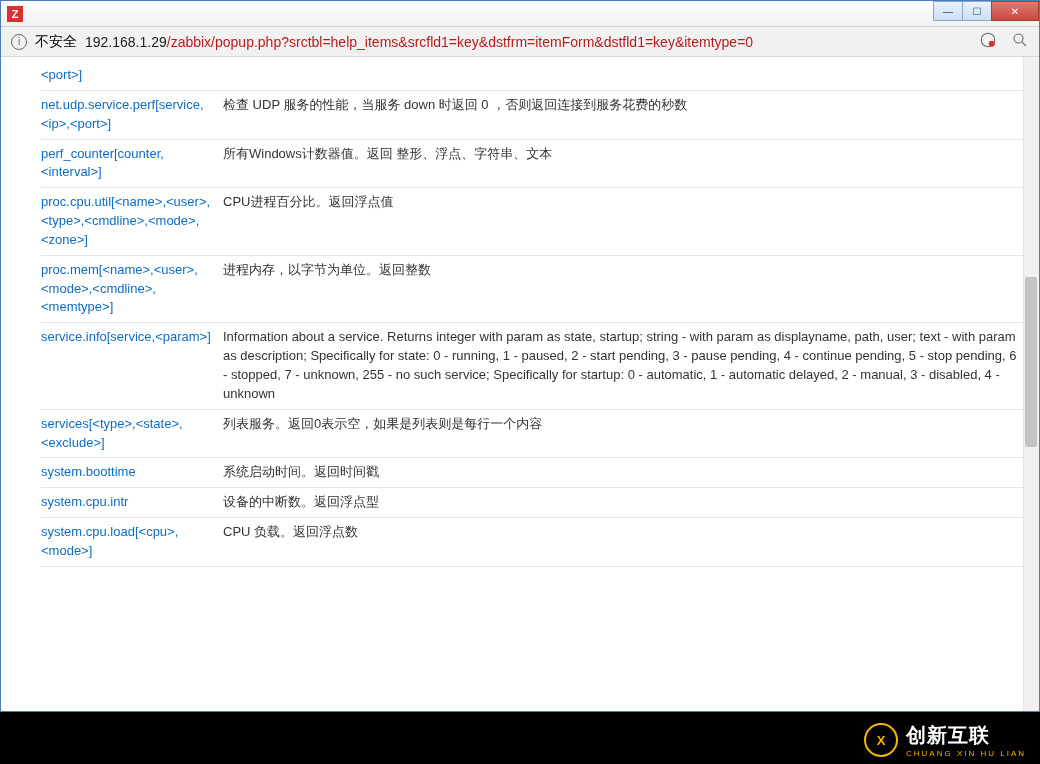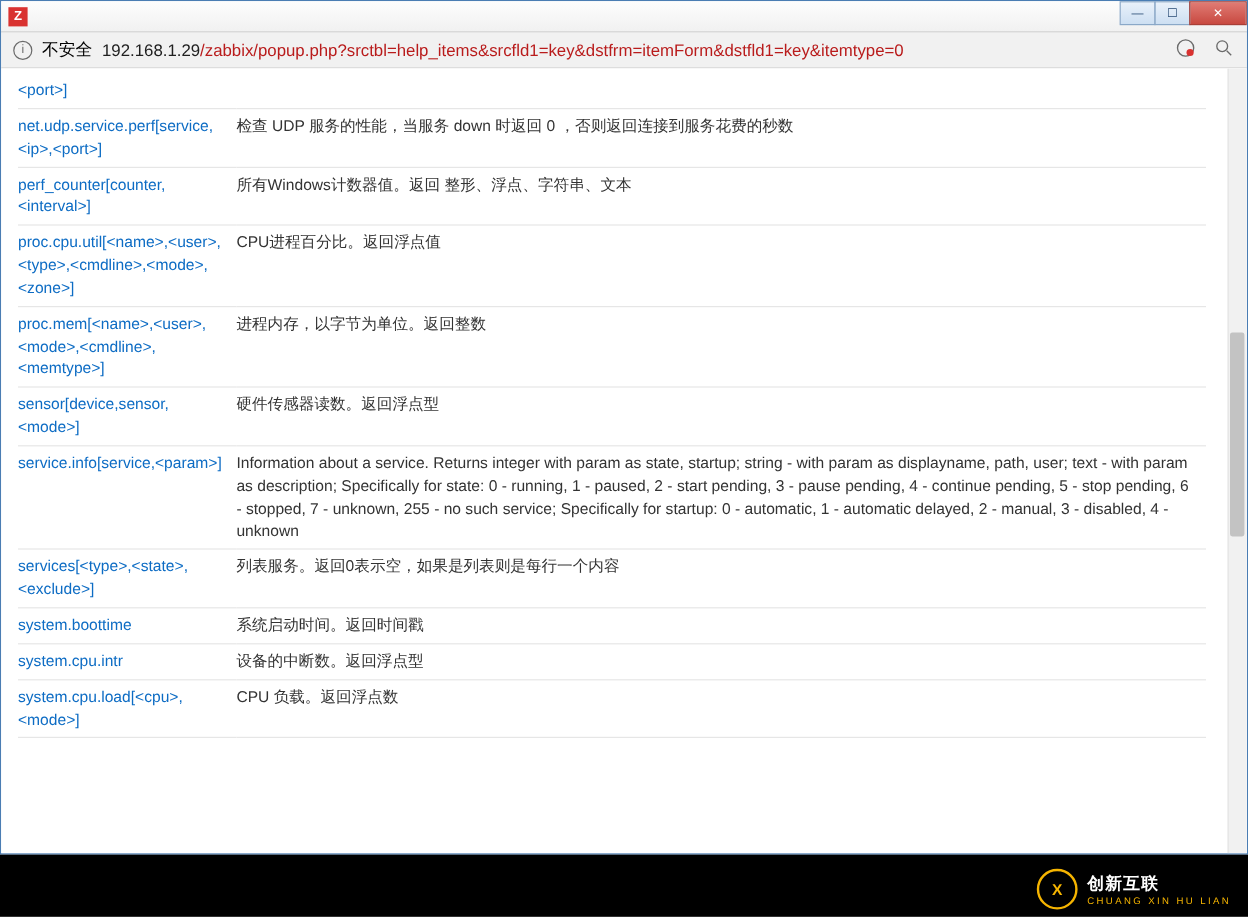--- a/index.html
+++ b/index.html
@@ -75,20 +75,21 @@
     display:flex;align-items:center;justify-content:center;font-size:10px;color:#6a6a6a;
   }
   .insecure { color:#000000; }
   .url-host { color:#202020;margin-top:20px; }
   .url-path { color:#b91c1c; }
   .addr-right { margin-left:auto; display:flex; gap:14px; align-items:center; }
   .content {
     flex:1; overflow:hidden; position:relative;
     background:#fff;
     padding: 4px 18px 4px 14px;
+    margin-left: 26px;
   }
   .scroll-gutter {
     position:absolute; top:0; right:0; width:16px; height:100%;
     background:#f1f1f1; border-left:1px solid #e4e4e4;
   }
   .scroll-thumb {
     position:absolute; right:2px; width:12px; top:220px; height:170px;
     background:#c3c3c3; border-radius:2px;
   }
   table.items {
@@ -110,21 +111,21 @@
   tr.highlight { outline:1px solid #d93434; outline-offset:-1px; }
   .watermark {
     position:absolute; right:14px; bottom:6px;
     display:flex; align-items:center; gap:8px; color:#fff;
     font-family: "Microsoft YaHei", sans-serif;
   }
   .watermark-logo {
     width:34px;height:34px;border:2px solid #f5b400;border-radius:50%;
     display:flex;align-items:center;justify-content:center;color:#f5b400;font-weight:bold;
   }
-  .watermark-main { font-size:14px; font-weight:600; letter-spacing:1px; }
+  .watermark-main { font-size:20px; font-weight:600; letter-spacing:1px; }
   .watermark-sub { font-size:8px; letter-spacing:2px; color:#f5b400; }
 </style>
 </head>
 <body>
 
 <div class="chrome-window">
 
   <div class="titlebar">
     <div class="favicon">Z</div>
     <div class="win-controls">
@@ -177,24 +178,20 @@
           </tr>
           <tr>
             <td class="key"><a href="#">proc.cpu.util[&lt;name&gt;,&lt;user&gt;,&lt;type&gt;,&lt;cmdline&gt;,&lt;mode&gt;,&lt;zone&gt;]</a></td>
             <td>CPU进程百分比。返回浮点值</td>
           </tr>
           <tr>
             <td class="key"><a href="#">proc.mem[&lt;name&gt;,&lt;user&gt;,&lt;mode&gt;,&lt;cmdline&gt;,&lt;memtype&gt;]</a></td>
             <td>进程内存，以字节为单位。返回整数</td>
           </tr>
           <tr>
-            <td class="key"><a href="#">sensor[device,sensor,&lt;mode&gt;]</a></td>
-            <td>硬件传感器读数。返回浮点型</td>
-          </tr>
-          <tr>
             <td class="key"><a href="#">service.info[service,&lt;param&gt;]</a></td>
             <td>Information about a service. Returns integer with param as state, startup; string - with param as displayname, path, user; text - with param as description; Specifically for state: 0 - running, 1 - paused, 2 - start pending, 3 - pause pending, 4 - continue pending, 5 - stop pending, 6 - stopped, 7 - unknown, 255 - no such service; Specifically for startup: 0 - automatic, 1 - automatic delayed, 2 - manual, 3 - disabled, 4 - unknown</td>
           </tr>
           <tr>
             <td class="key"><a href="#">services[&lt;type&gt;,&lt;state&gt;,&lt;exclude&gt;]</a></td>
             <td>列表服务。返回0表示空，如果是列表则是每行一个内容</td>
           </tr>
           <tr>
             <td class="key"><a href="#">system.boottime</a></td>
             <td>系统启动时间。返回时间戳</td>

